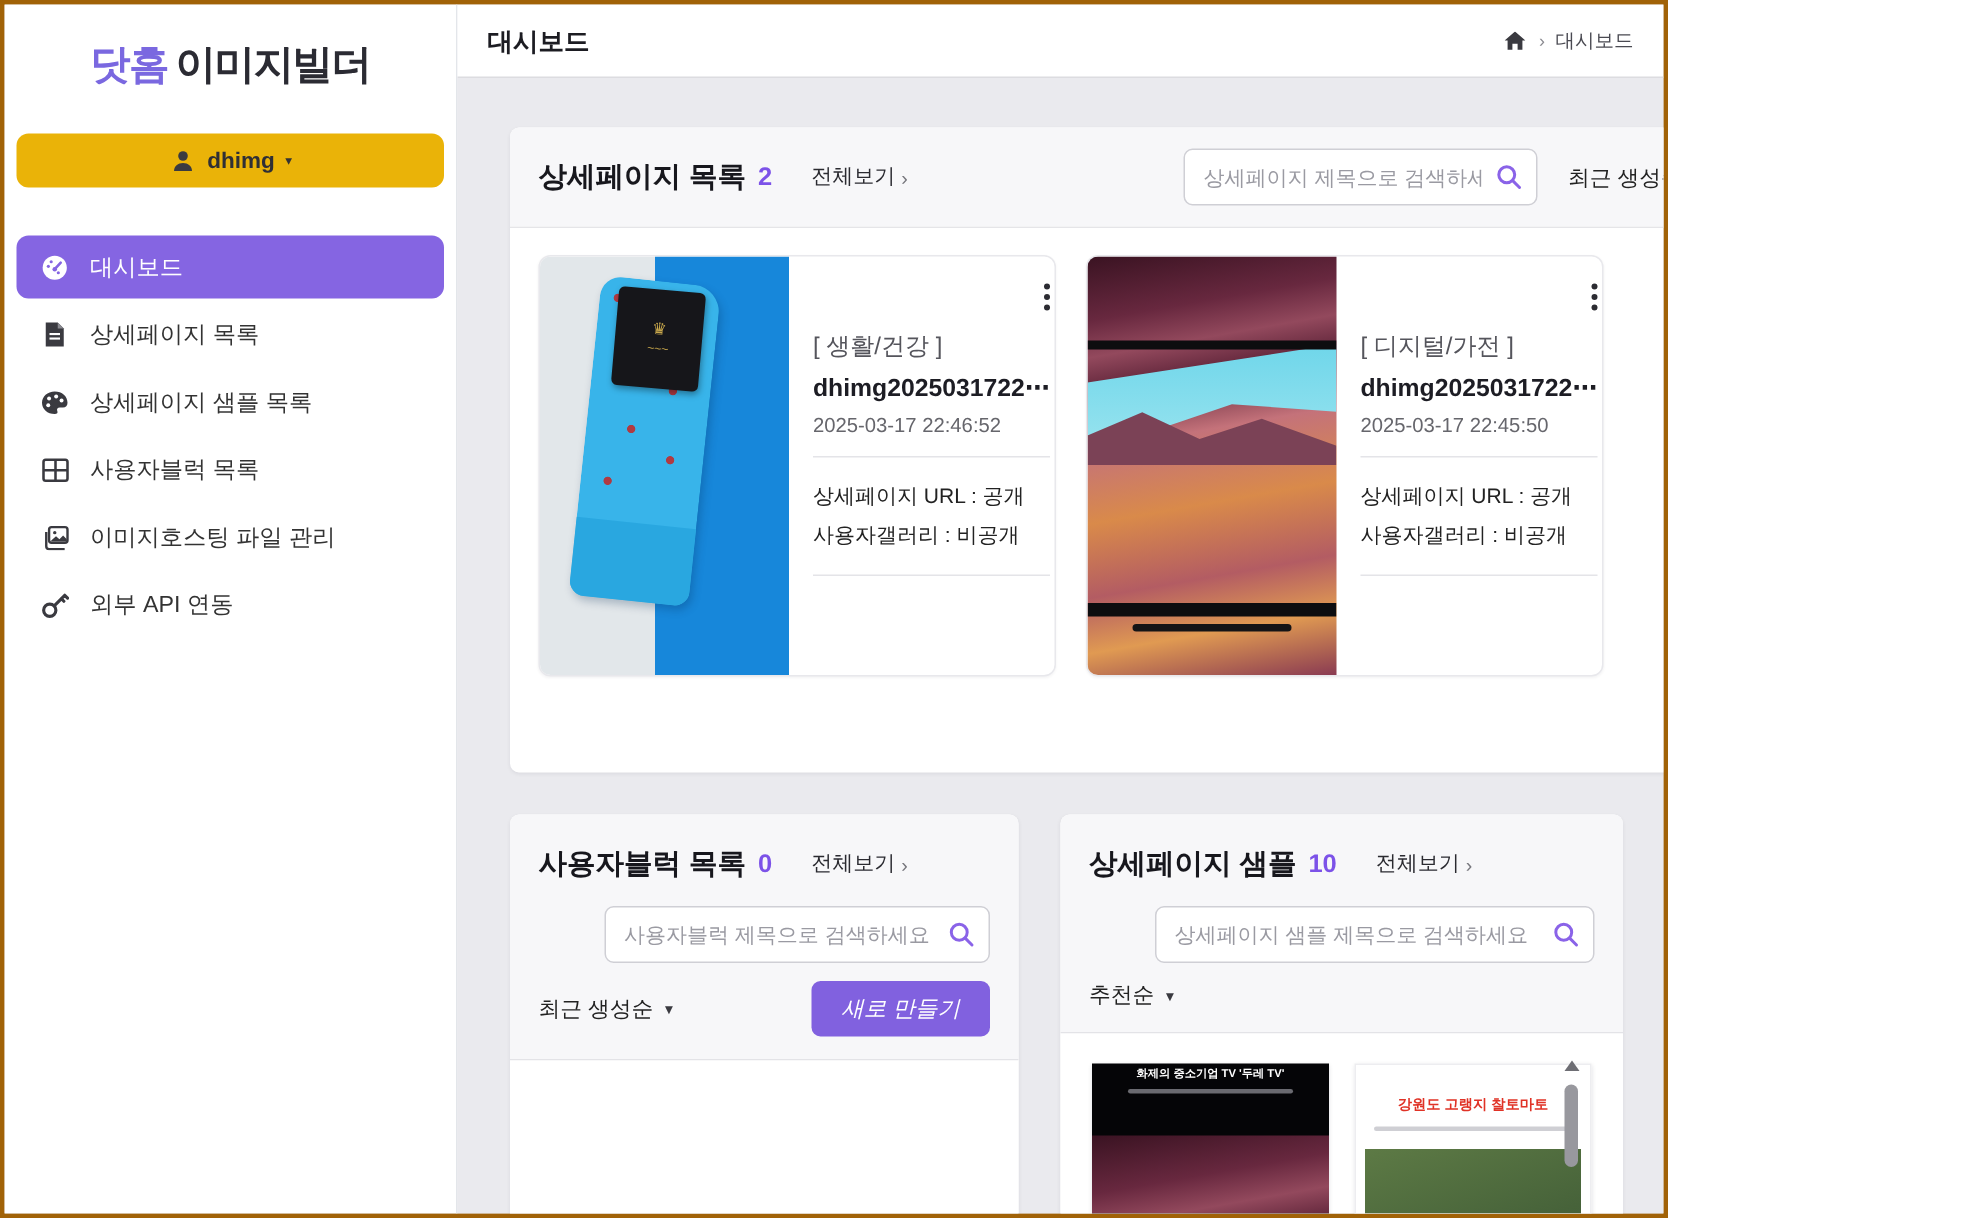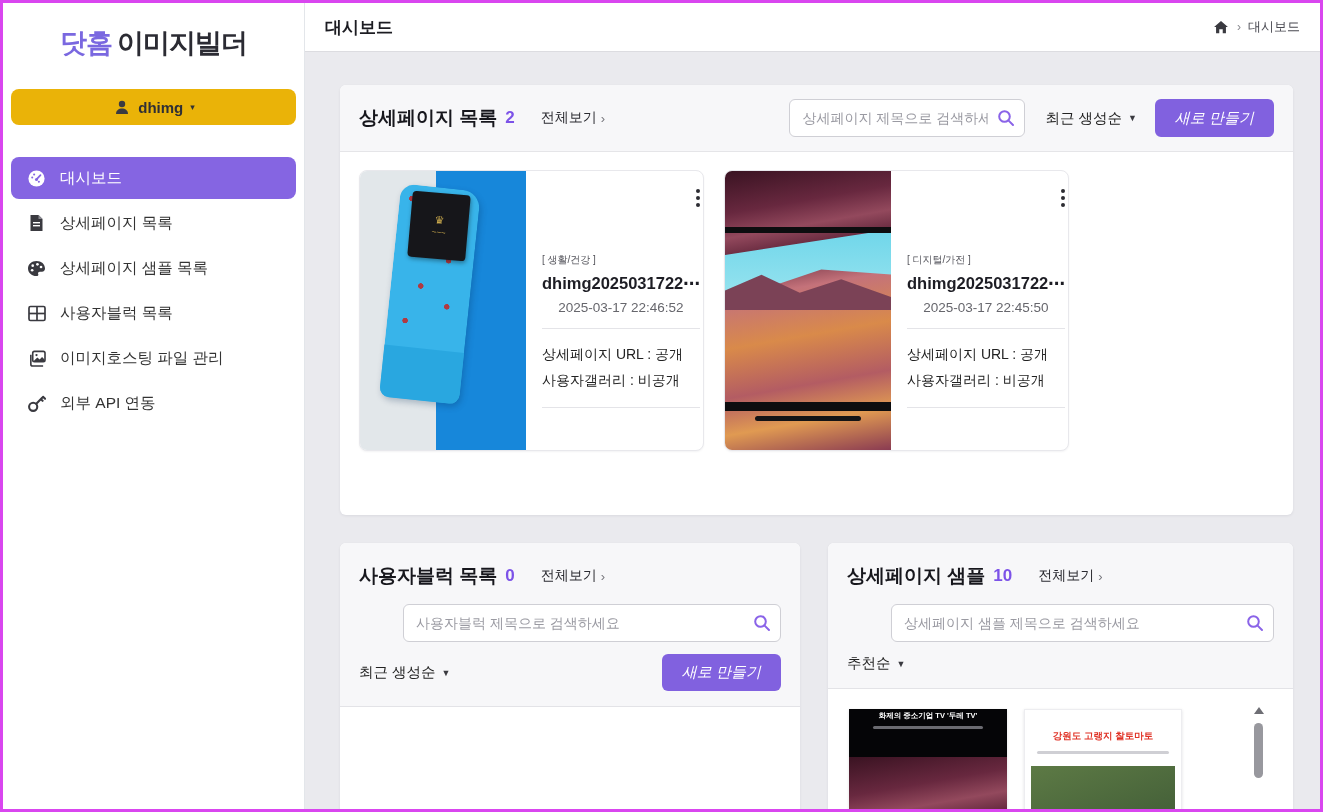--- a/index.html
+++ b/index.html
@@ -1,17 +1,17 @@
 <!DOCTYPE html>
 <html><head>
 <meta charset="utf-8">
 <style>
   * { box-sizing: border-box; margin: 0; padding: 0; }
   body { font-family: "Liberation Sans", "DejaVu Sans", sans-serif; background:#fff; }
-  .page { width:1323px; height:812px; border:3px solid #d946ef; display:flex; overflow:hidden; background:#eaeaee; }
+  .page { width:1112px; height:812px; border:3px solid #a16207; display:flex; overflow:hidden; background:#eaeaee; }
 
   
   .sidebar { width:302px; flex:none; background:#fff; border-right:1px solid #e3e6ea; padding-top:22px; }
   .logo { text-align:center; font-size:27px; font-weight:900; letter-spacing:-1px; margin-bottom:28px; }
   .logo .lg1 { color:#7a68e0; margin-right:5px; }
   .logo .lg2 { color:#2b2b33; }
   .user-btn { margin:0 8px; height:36px; background:#eab308; border-radius:8px; display:flex; align-items:center; justify-content:center; gap:7px; cursor:pointer; }
   .user-btn .uname { font-size:15px; color:#2f2f35; font-weight:600; }
   .user-btn .caret { font-size:9px; color:#333; }
   .menu { margin-top:32px; }
@@ -49,23 +49,23 @@
   .cd-head .search-wrap { margin-left:auto; width:236px; }
   .cd-head .sort { margin-left:20px; }
   .cd-head .btn-purple { margin-left:18px; }
   .cd-body { flex:1; padding:18px 19px; display:flex; gap:20px; }
 
   .item-card { width:345px; height:281px; border:1px solid #e8e8ec; border-radius:8px; overflow:hidden; display:flex; background:#fff; box-shadow:0 1px 2px rgba(20,20,40,.05); }
   .item-img { width:166px; flex:none; position:relative; overflow:hidden; }
   .item-info { flex:1; padding:12px 16px; position:relative; }
   .kebab { position:absolute; top:16px; right:14px; display:flex; flex-direction:column; gap:3px; cursor:pointer; padding:2px; }
   .kebab i { width:4px; height:4px; border-radius:50%; background:#2c2c32; }
-  .item-cat { margin-top:70px; font-size:10px; color:#55555c; }
+  .item-cat { margin-top:38px; font-size:16px; color:#55555c; }
   .item-title { margin-top:7px; font-size:16.5px; font-weight:700; color:#1d1d24; }
-  .item-date { margin-top:7px; text-align:center; font-size:13.5px; color:#66666c; }
+  .item-date { margin-top:7px; text-align:left; font-size:13.5px; color:#66666c; }
   .item-hr { border:none; border-top:1px solid #e4e4e8; margin:13px 0; }
   .item-status { font-size:14px; color:#222; line-height:1.85; }
 
   
   .img-socks { background:linear-gradient(90deg,#e2e7ea 0 46%,#1787da 46% 100%); }
   .sock { position:absolute; left:30px; top:16px; width:80px; height:214px; background:#38b4ea;
           background-image:radial-gradient(circle at 12px 14px,#b03a42 2.5px,transparent 3px),
                            radial-gradient(circle at 40px 34px,#b03a42 2.5px,transparent 3px),
                            radial-gradient(circle at 22px 58px,#b03a42 2.5px,transparent 3px),
                            radial-gradient(circle at 55px 72px,#b03a42 2.5px,transparent 3px),

